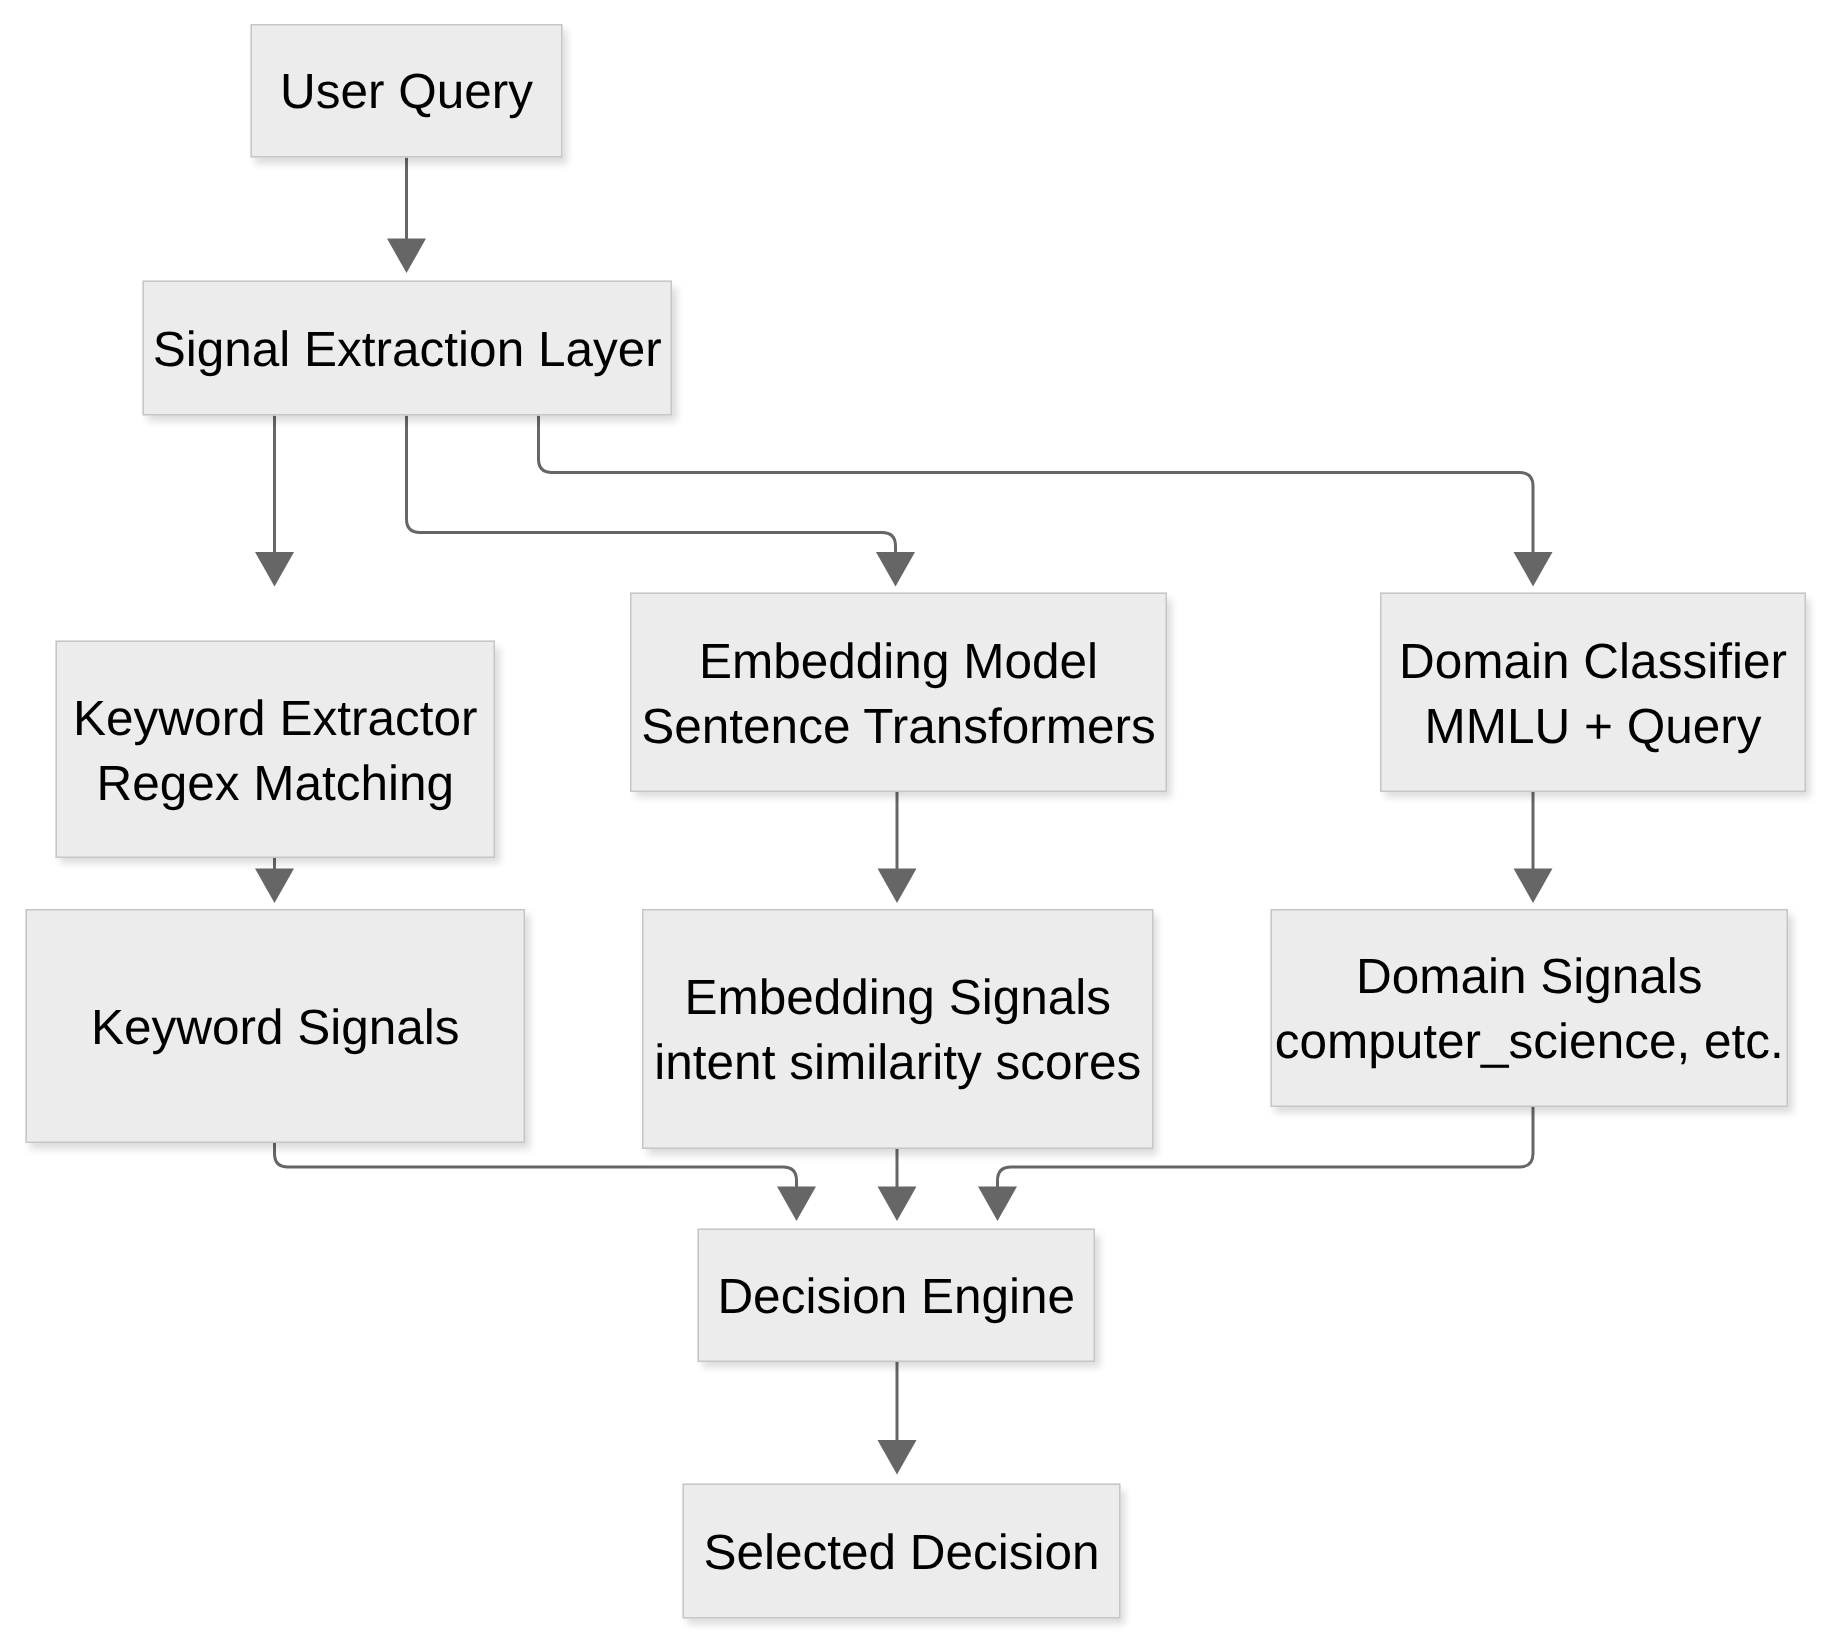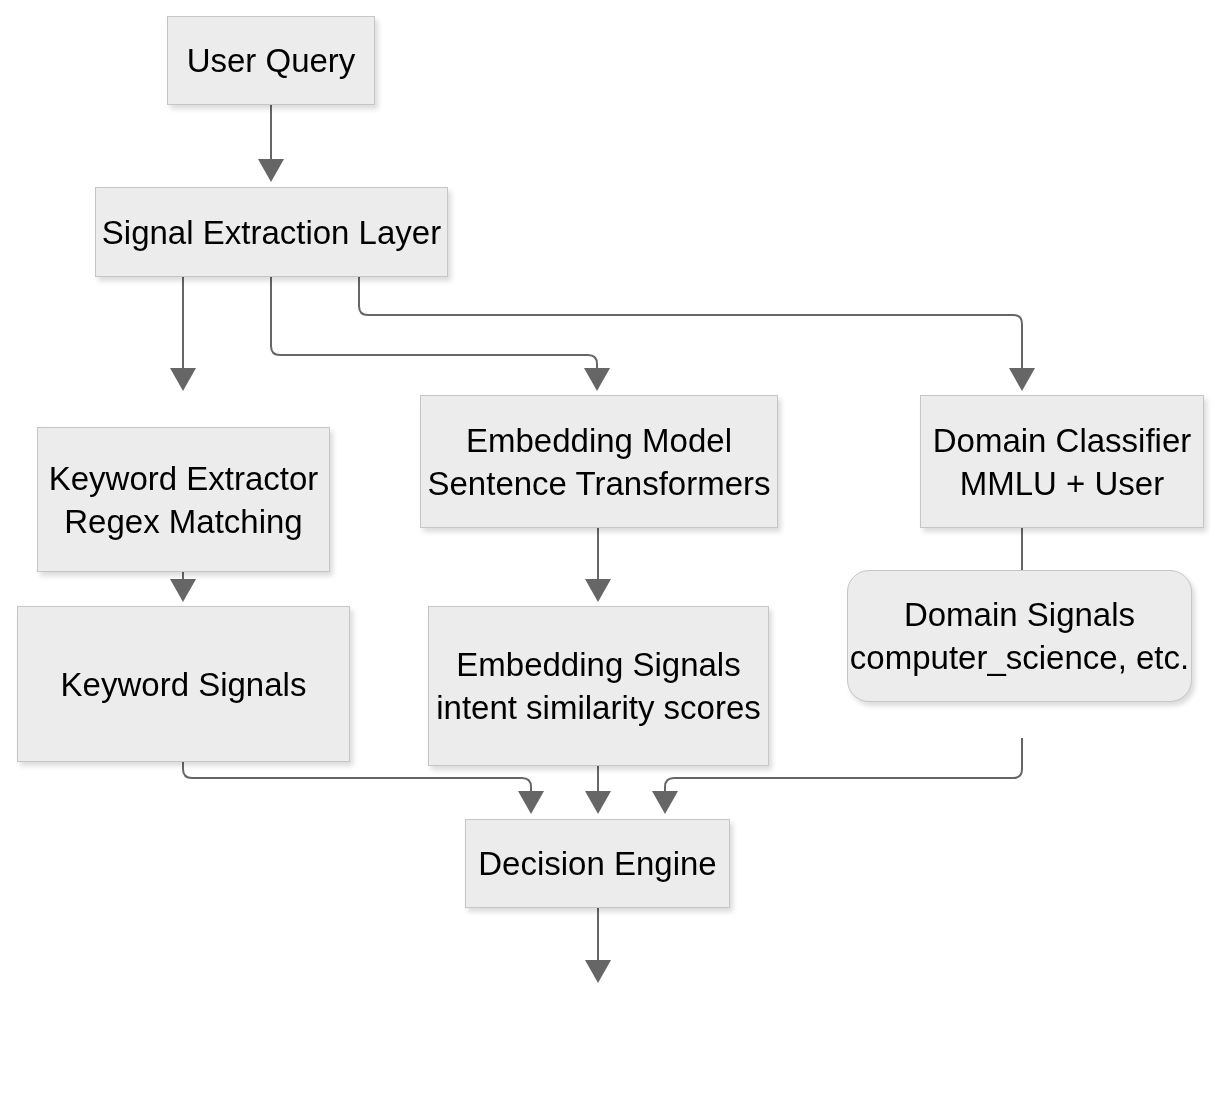--- a/index.html
+++ b/index.html
@@ -114,36 +114,40 @@
     <span class="line">Regex Matching</span>
   </div>
 
   <div class="node" style="left:420px; top:395px; width:358px; height:133px;">
     <span class="line">Embedding Model</span>
     <span class="line">Sentence Transformers</span>
   </div>
 
   <div class="node" style="left:920px; top:395px; width:284px; height:133px;">
     <span class="line">Domain Classifier</span>
-    <span class="line">MMLU + User</span>
+    <span class="line">MMLU + Query</span>
   </div>
 
   <div class="node" style="left:17px; top:606px; width:333px; height:156px;">
     <span class="line">Keyword Signals</span>
   </div>
 
   <div class="node" style="left:428px; top:606px; width:341px; height:160px;">
     <span class="line">Embedding Signals</span>
     <span class="line">intent similarity scores</span>
   </div>
 
-  <div class="node" style="left:847px; top:570px; width:345px; height:132px;border-radius:22px;">
+  <div class="node" style="left:847px; top:606px; width:345px; height:132px;">
     <span class="line">Domain Signals</span>
     <span class="line">computer_science, etc.</span>
   </div>
 
   <div class="node" style="left:465px; top:819px; width:265px; height:89px;">
     <span class="line">Decision Engine</span>
 
   </div>
 
+  <div class="node" style="left:455px; top:989px; width:292px; height:90px;">
+    <span class="line">Selected Decision</span>
+
+  </div>
 
 </div>
 
 </body></html>

